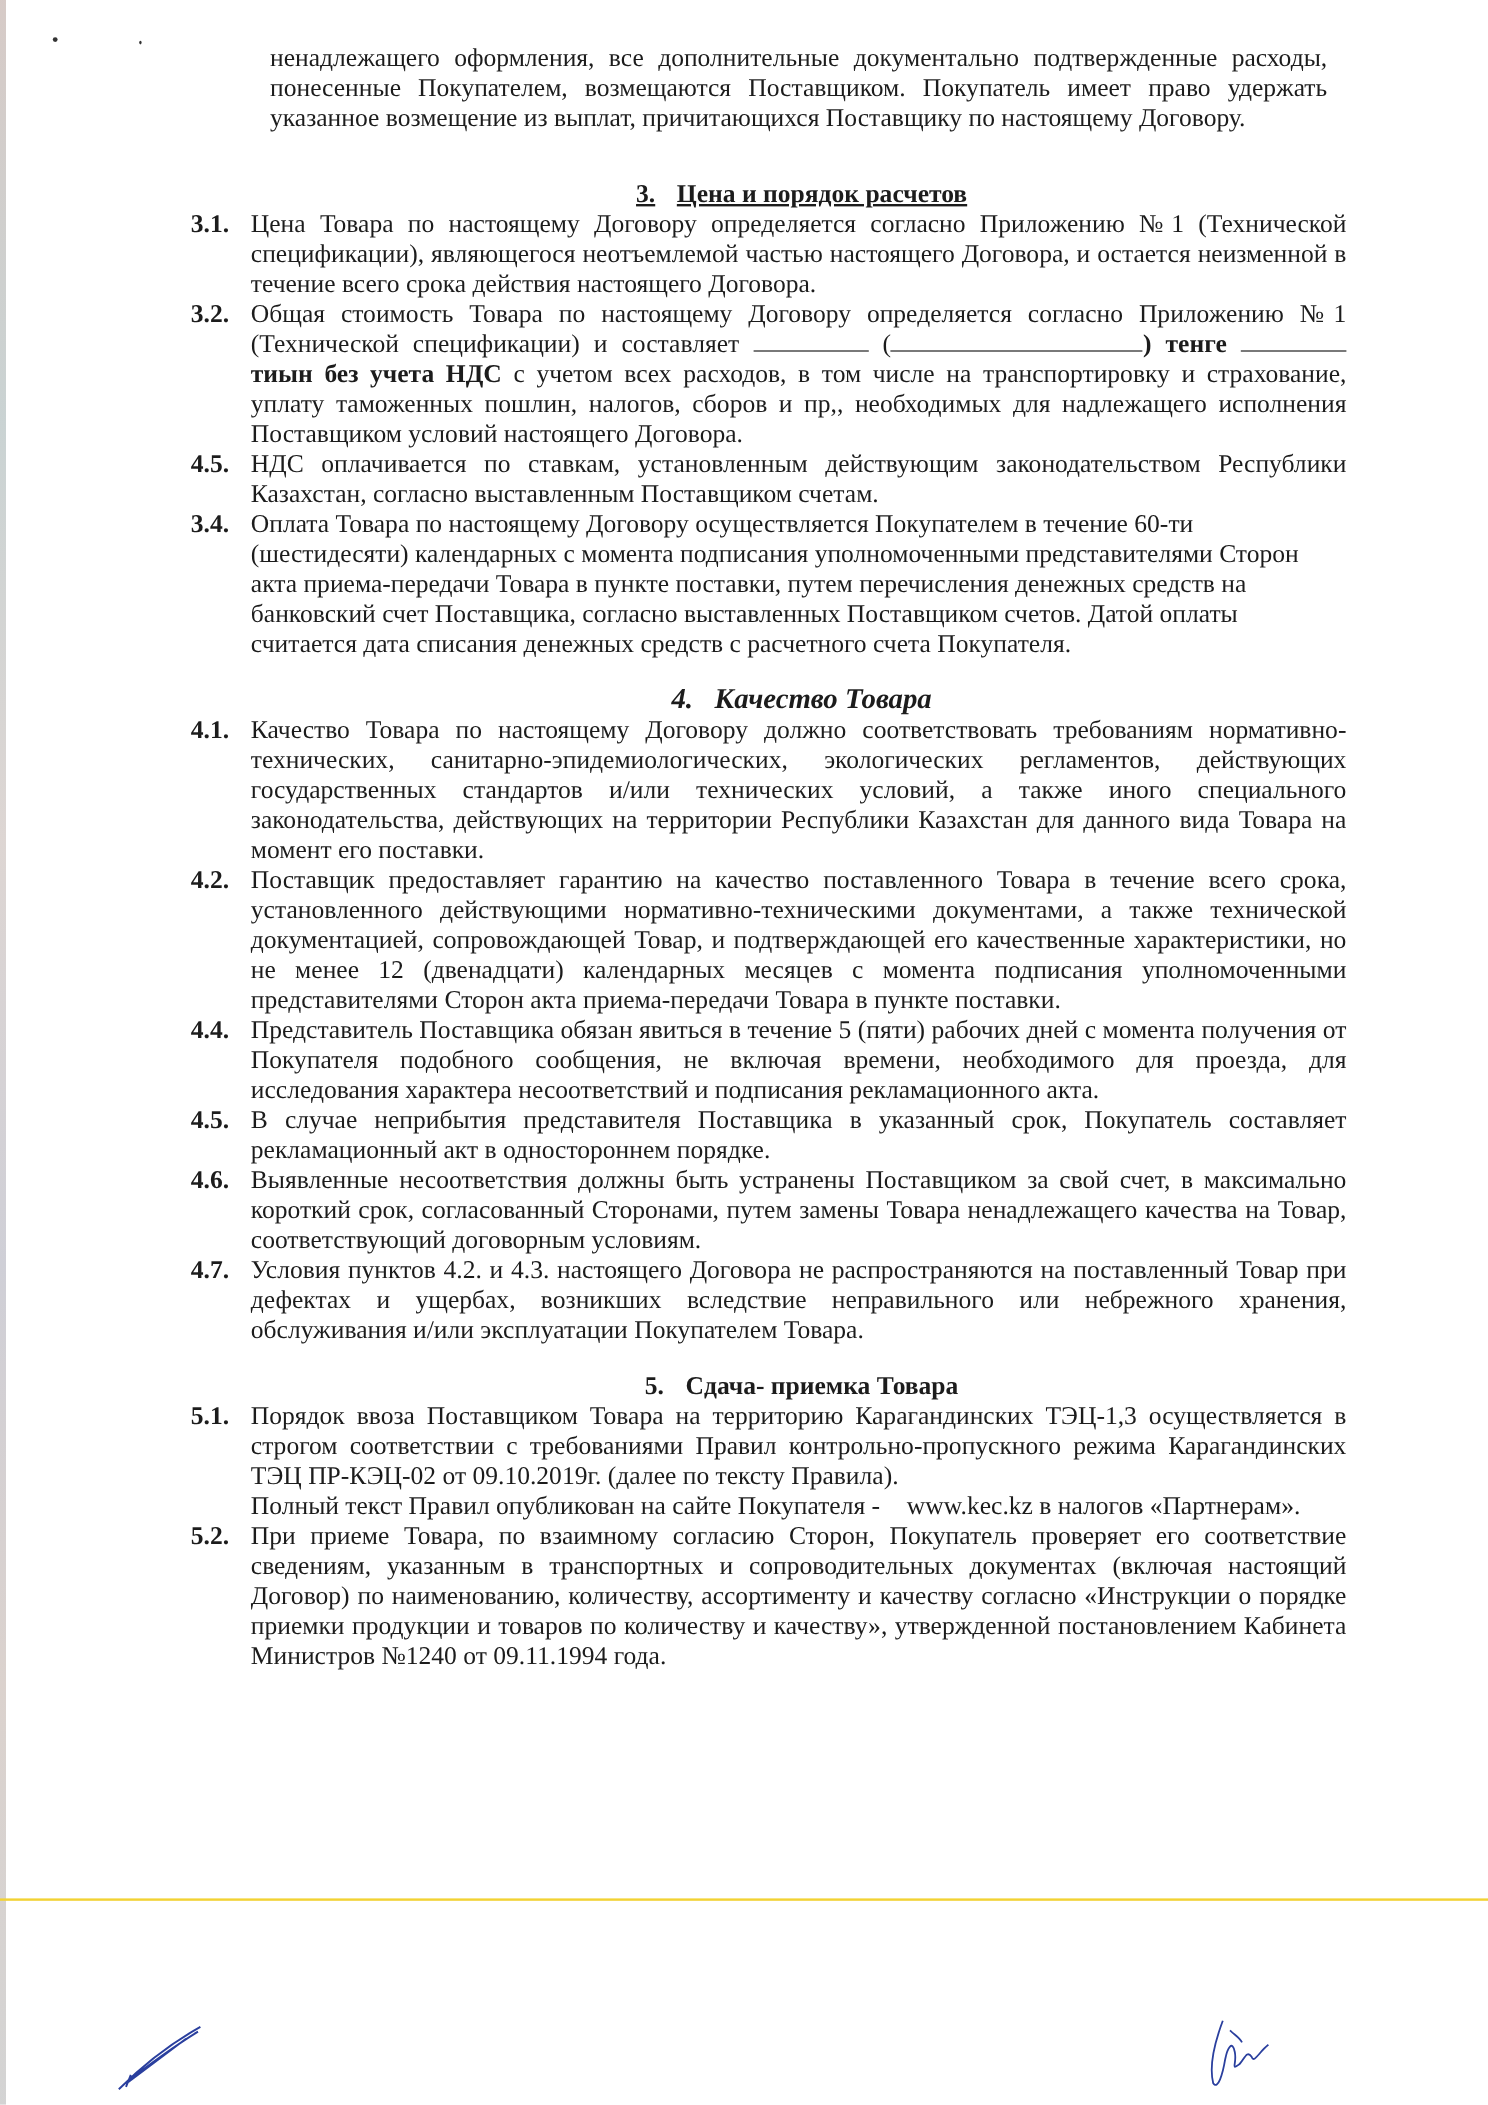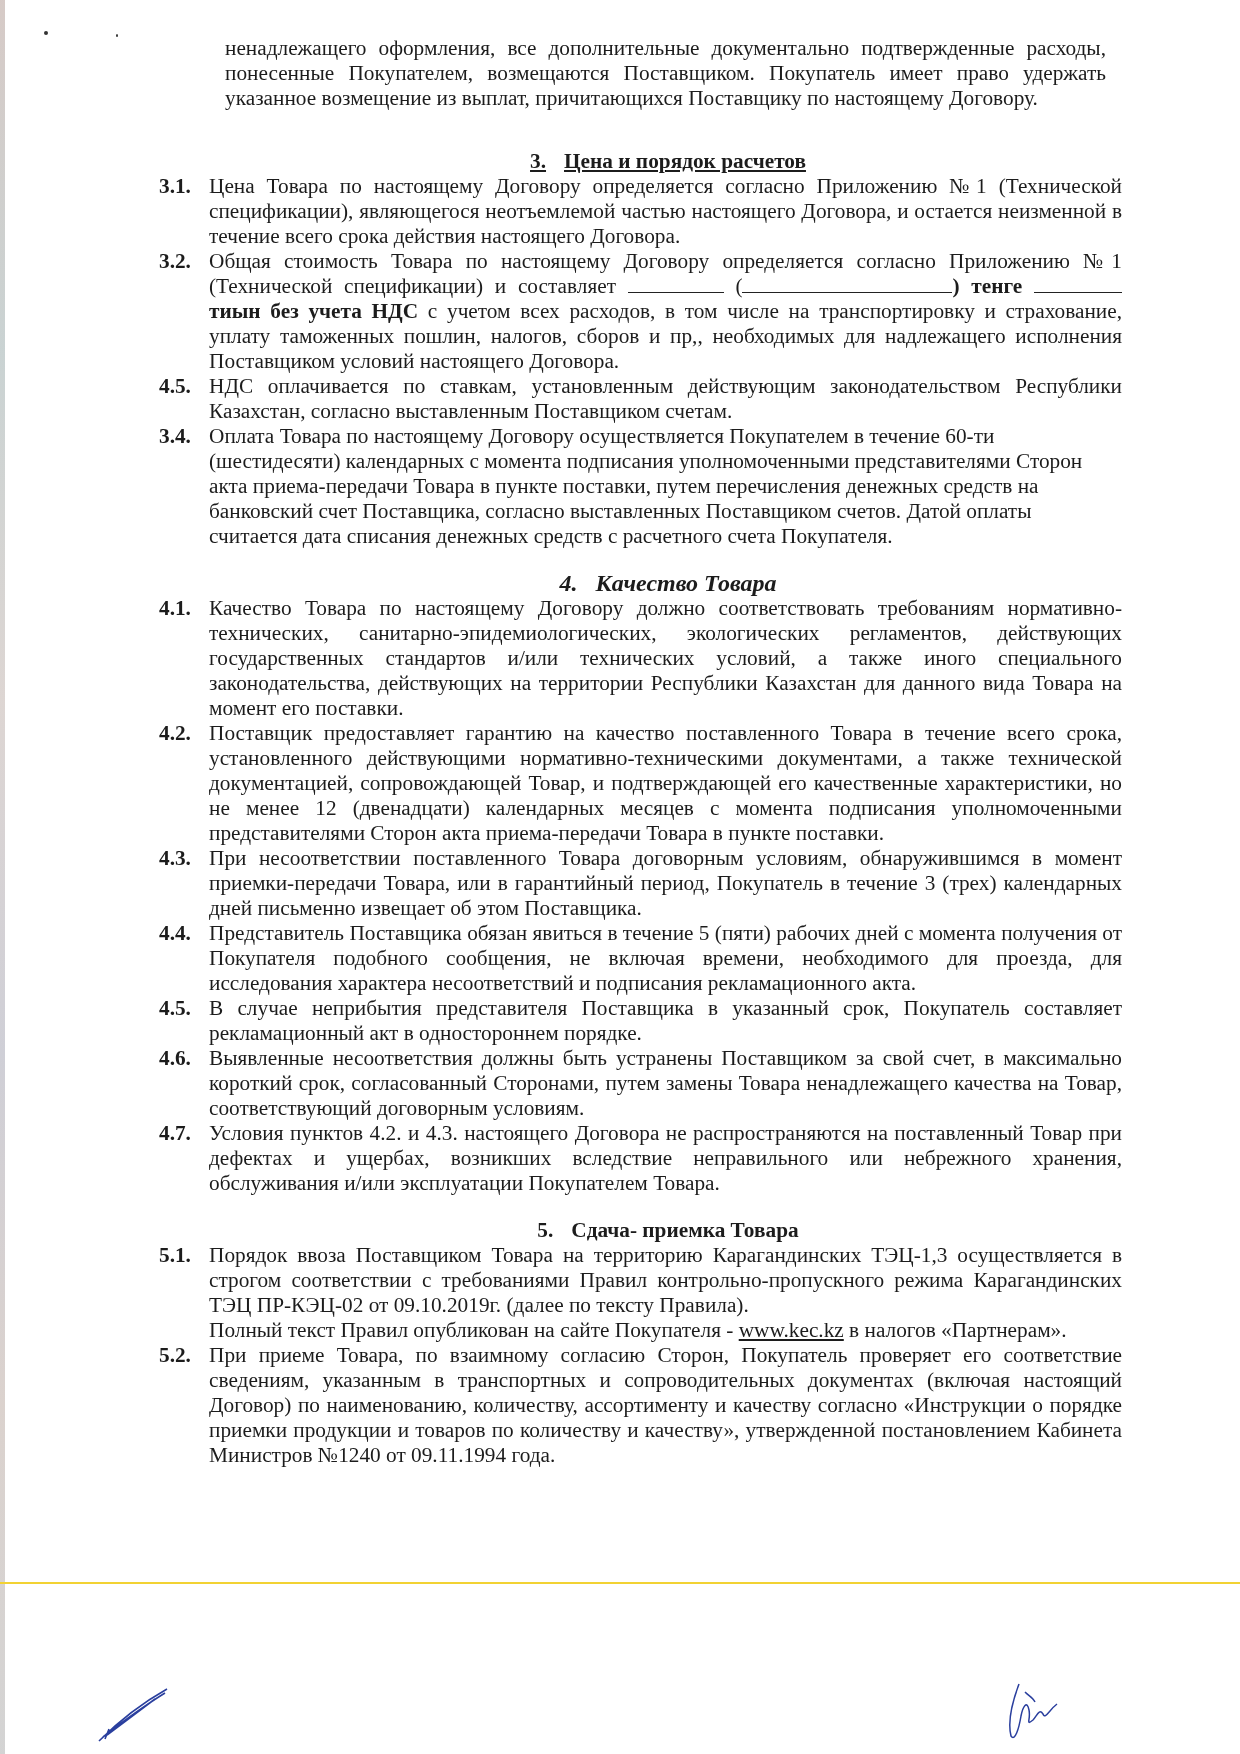--- a/index.html
+++ b/index.html
@@ -49,21 +49,21 @@
       position: absolute;
       left: -5px;
       top: 0;
       font-weight: bold;
       width: 50px;
     }
     .clause p { margin: 0; text-align: justify; }
     .gap-m { height: 22px; }
     .bold { font-weight: bold; }
     .blank { display: inline-block; border-bottom: 1px solid #222; height: 18px; vertical-align: baseline; }
-    .link { text-decoration: underline; color: #1c1c1c; cursor: pointer; }
+    .link { color: #1c1c1c; cursor: pointer; margin-left: 17px; }
     .yellow-line {
       position: absolute; left: 0; top: 1582px; width: 1240px; height: 2px;
       background: #f2d233;
     }
     .sig { position: absolute; }
   </style>
 </head>
 <body>
 
 <div class="scan-edge"></div>
@@ -113,24 +113,20 @@
     </h2>
     <div class="clause">
       <span class="cnum">4.1.</span>
       <p>Качество Товара по настоящему Договору должно соответствовать требованиям нормативно-технических, санитарно-эпидемиологических, экологических регламентов, действующих государственных стандартов и/или технических условий, а также иного специального законодательства, действующих на территории Республики Казахстан для данного вида Товара на момент его поставки.</p>
     </div>
     <div class="clause">
       <span class="cnum">4.2.</span>
       <p>Поставщик предоставляет гарантию на качество поставленного Товара в течение всего срока, установленного действующими нормативно-техническими документами, а также технической документацией, сопровождающей Товар, и подтверждающей его качественные характеристики, но не менее 12 (двенадцати) календарных месяцев с момента подписания уполномоченными представителями Сторон акта приема-передачи Товара в пункте поставки.</p>
     </div>
     <div class="clause">
-      <span class="cnum">4.3.</span>
-      <p>При несоответствии поставленного Товара договорным условиям, обнаружившимся в момент приемки-передачи Товара, или в гарантийный период, Покупатель в течение 3 (трех) календарных дней письменно извещает об этом Поставщика.</p>
-    </div>
-    <div class="clause">
       <span class="cnum">4.4.</span>
       <p>Представитель Поставщика обязан явиться в течение 5 (пяти) рабочих дней с момента получения от Покупателя подобного сообщения, не включая времени, необходимого для проезда, для исследования характера несоответствий и подписания рекламационного акта.</p>
     </div>
     <div class="clause">
       <span class="cnum">4.5.</span>
       <p>В случае неприбытия представителя Поставщика в указанный срок, Покупатель составляет рекламационный акт в одностороннем порядке.</p>
     </div>
     <div class="clause">
       <span class="cnum">4.6.</span>
       <p>Выявленные несоответствия должны быть устранены Поставщиком за свой счет, в максимально короткий срок, согласованный Сторонами, путем замены Товара ненадлежащего качества на Товар, соответствующий договорным условиям.</p>

